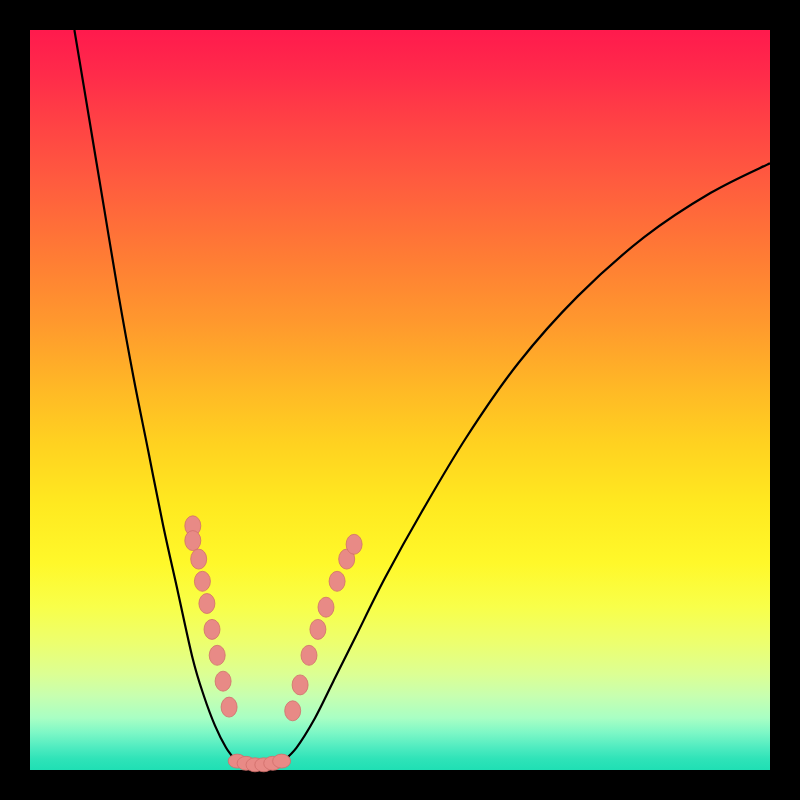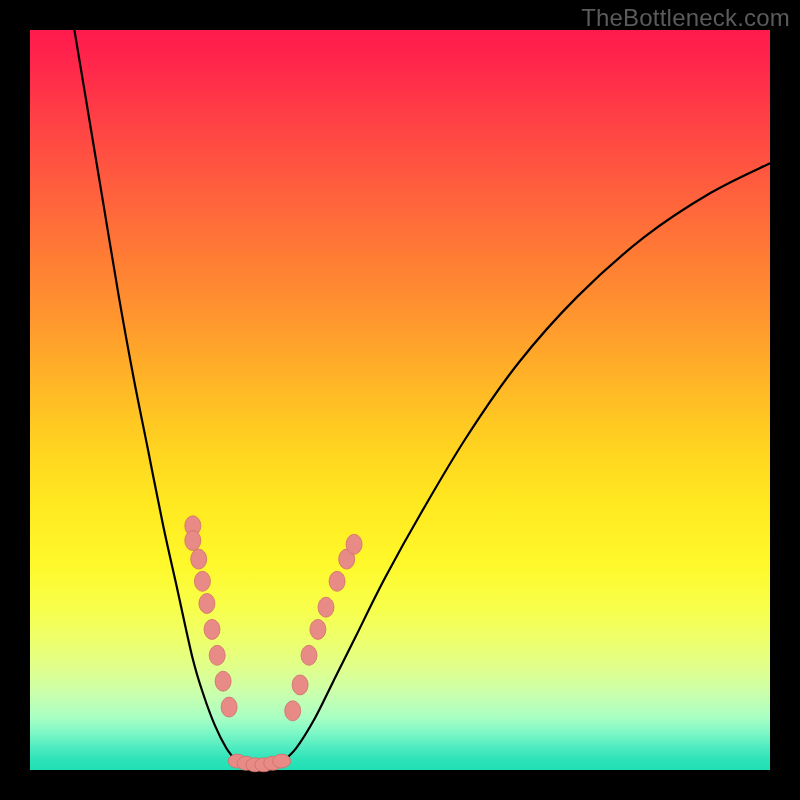--- a/index.html
+++ b/index.html
@@ -75,21 +75,20 @@
     fill: #e88a86;
     stroke: #d06f6b;
     stroke-width: 0.8;
   }
 </style>
 </head>
 <body>
 
 <div class="frame">
 
-  <div class="watermark">TheBottleneck.com</div>
 
   <div class="plot">
     <svg class="curve" viewBox="0 0 740 740">
       <path id="curve-path" class="curve-path" d="M 44.4 0.0 C 46.9 14.8, 54.3 59.2, 59.2 88.8 C 64.1 118.4, 69.1 148.0, 74.0 177.6 C 78.9 207.2, 83.9 238.0, 88.8 266.4 C 93.7 294.8, 98.7 321.9, 103.6 347.8 C 108.5 373.7, 113.5 397.1, 118.4 421.8 C 123.3 446.5, 128.3 472.4, 133.2 495.8 C 138.1 519.2, 143.1 540.2, 148.0 562.4 C 152.9 584.6, 158.5 611.7, 162.8 629.0 C 167.1 646.3, 170.2 654.9, 173.9 666.0 C 177.6 677.1, 181.3 687.0, 185.0 695.6 C 188.7 704.2, 192.4 711.6, 196.1 717.8 C 199.8 724.0, 205.4 730.1, 207.2 732.6 C 209.1 735.1, 204.7 732.0, 207.2 732.6 C 209.7 733.2, 217.1 735.7, 222.0 736.3 C 226.9 736.9, 231.9 736.9, 236.8 736.3 C 241.7 735.7, 249.1 733.2, 251.6 732.6 C 254.1 732.0, 249.1 735.1, 251.6 732.6 C 254.1 730.1, 260.8 725.2, 266.4 717.8 C 271.9 710.4, 278.7 699.3, 284.9 688.2 C 291.1 677.1, 296.6 664.8, 303.4 651.2 C 310.2 637.6, 317.0 624.1, 325.6 606.8 C 334.2 589.5, 344.1 568.6, 355.2 547.6 C 366.3 526.6, 378.6 504.4, 392.2 481.0 C 405.8 457.6, 420.6 431.7, 436.6 407.0 C 452.6 382.3, 469.9 356.4, 488.4 333.0 C 506.9 309.6, 526.6 287.4, 547.6 266.4 C 568.6 245.4, 592.0 224.5, 614.2 207.2 C 636.4 189.9, 659.8 175.1, 680.8 162.8 C 701.8 150.5, 730.1 138.1, 740.0 133.2"></path>
       <g id="beads-left">
           <ellipse cx="162.8" cy="495.8" rx="8" ry="10" class="bead"></ellipse>
           <ellipse cx="162.8" cy="510.6" rx="8" ry="10" class="bead"></ellipse>
           <ellipse cx="168.7" cy="529.1" rx="8" ry="10" class="bead"></ellipse>
           <ellipse cx="172.4" cy="551.3" rx="8" ry="10" class="bead"></ellipse>
           <ellipse cx="176.9" cy="573.5" rx="8" ry="10" class="bead"></ellipse>

